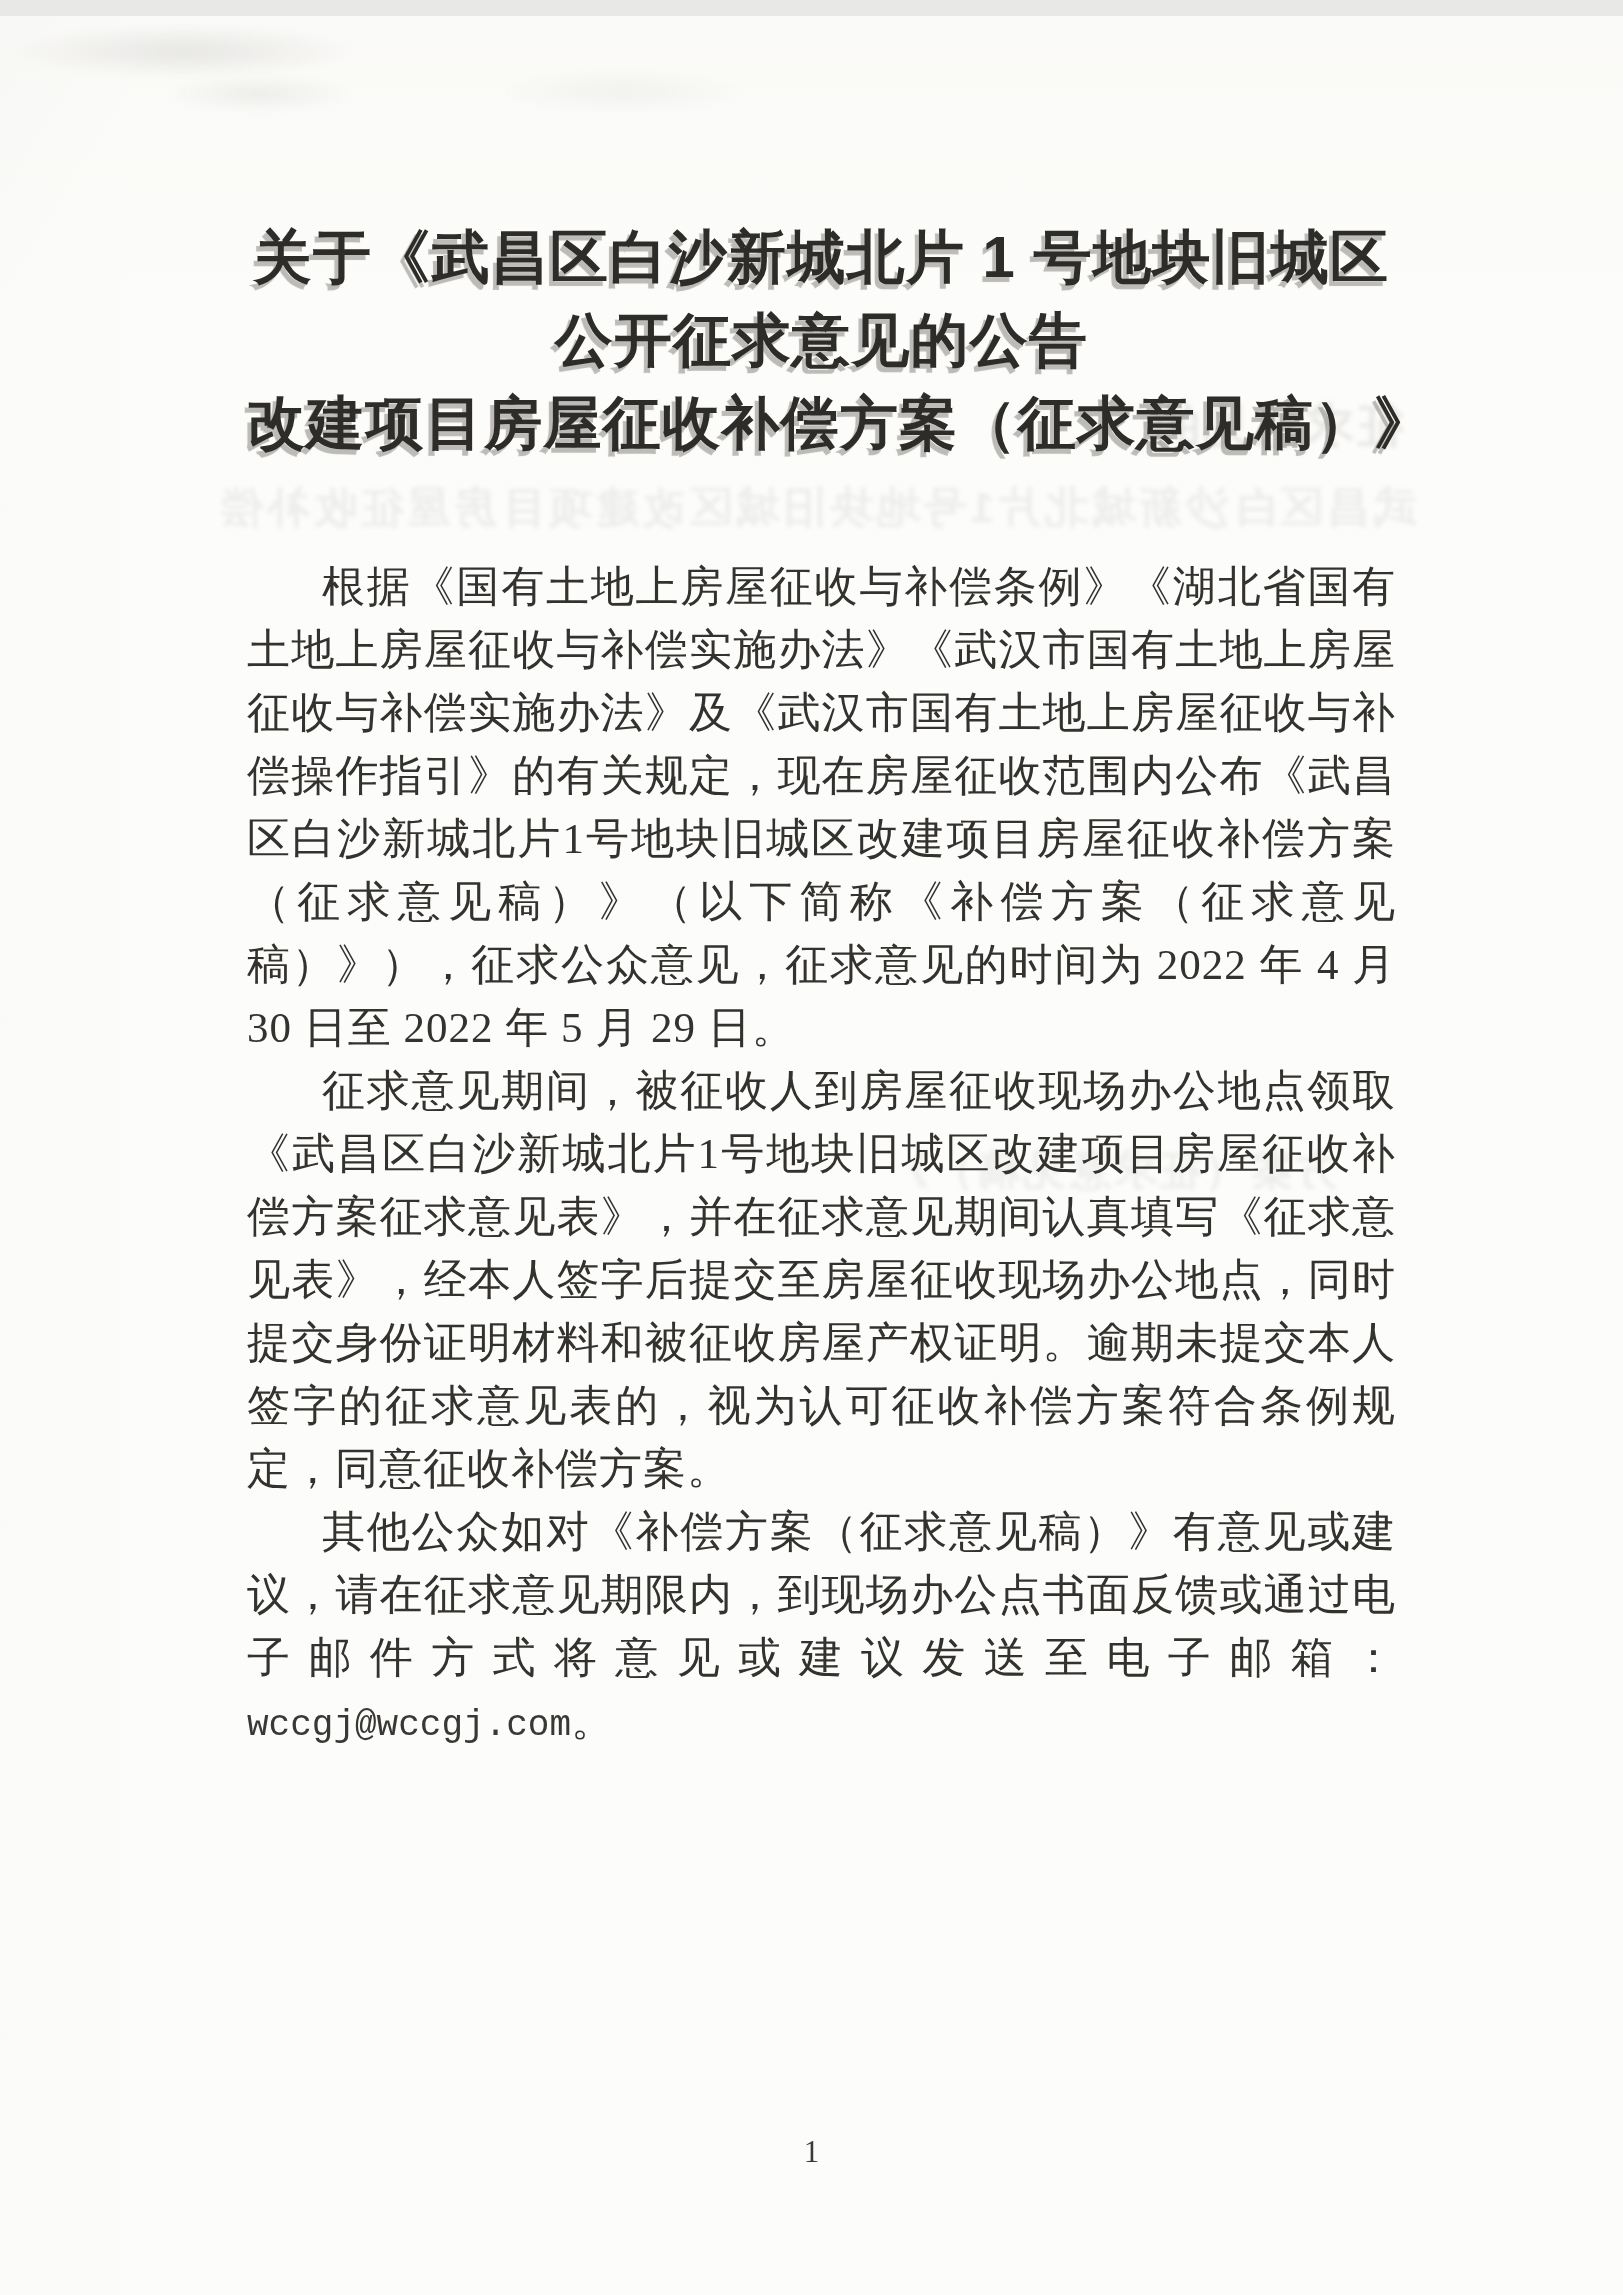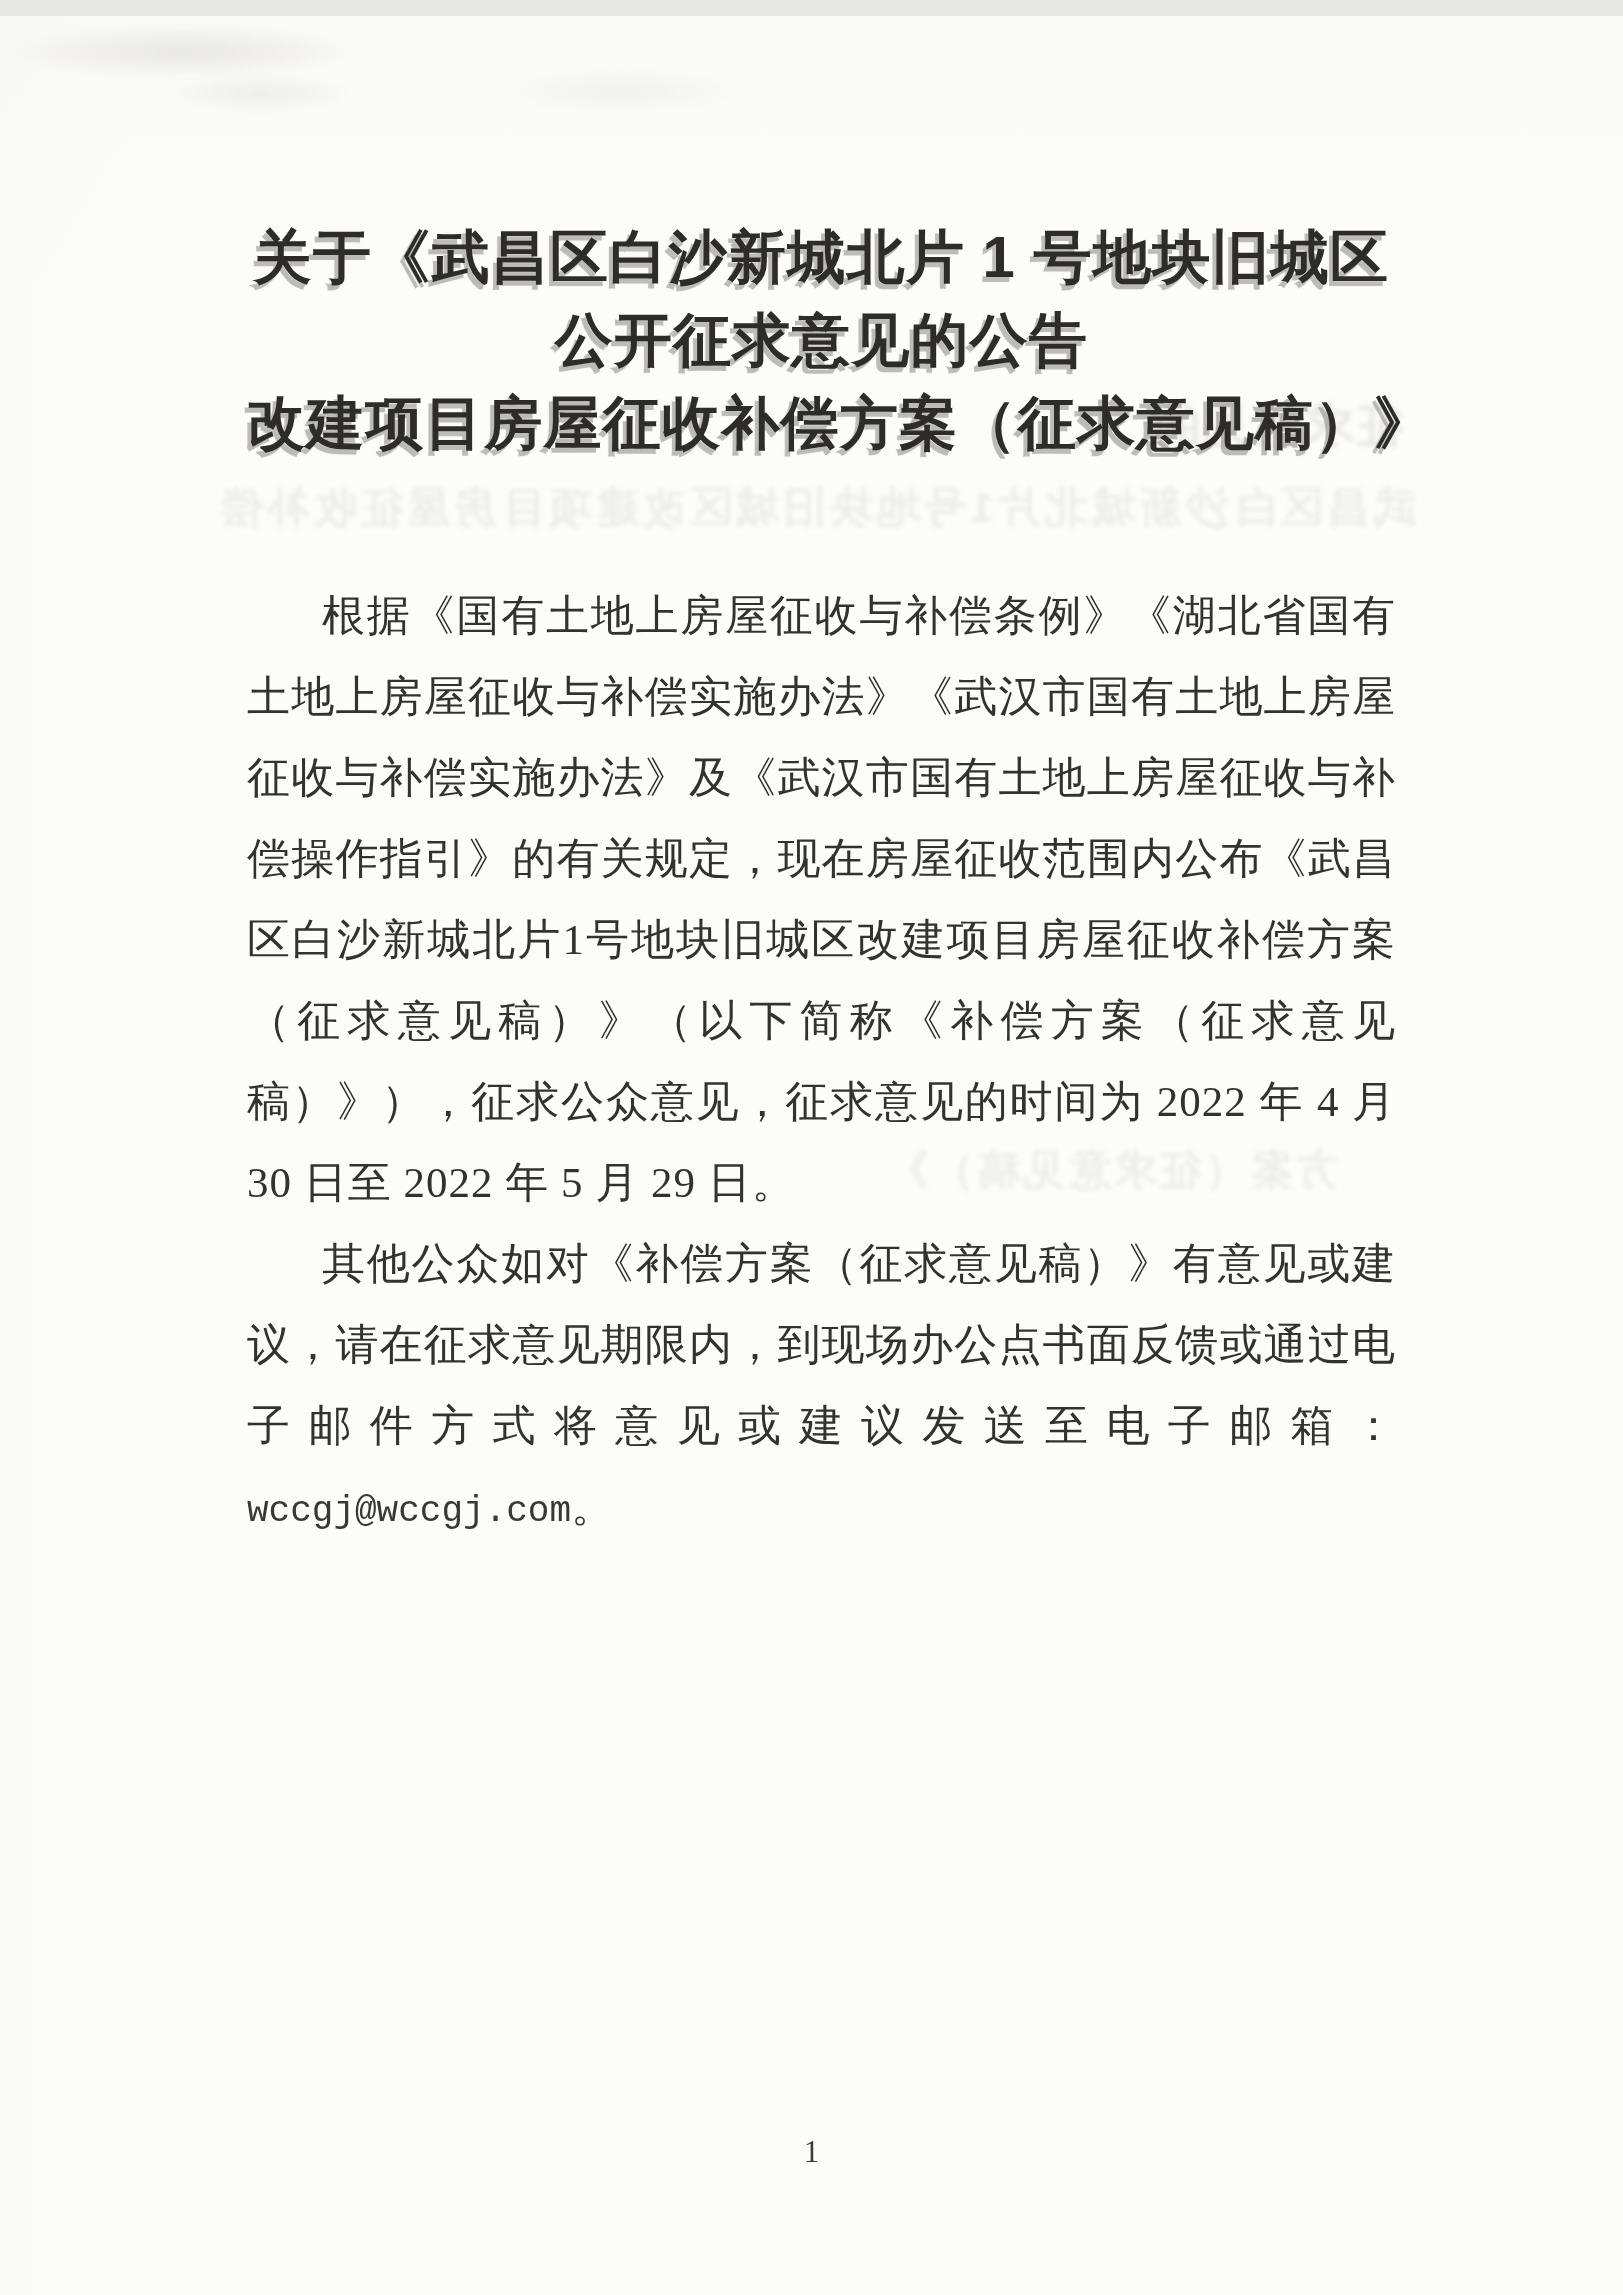--- a/index.html
+++ b/index.html
@@ -35,26 +35,26 @@
     font-size: 58px;
     line-height: 83px;
     height: 83px;
     white-space: nowrap;
     letter-spacing: 1.3px;
     text-shadow: -3.9px 4.6px 0.7px rgba(110,108,104,0.45);
   }
 
   .body-block {
     position: absolute;
-    top: 559px;
+    top: 539px;
     left: 247px;
     width: 1149px;
     color: #34322f;
     font-size: 43px;
-    line-height: 81px;
+    line-height: 63px;
     letter-spacing: 1px;
     text-align: justify;
   }
   .para {
     margin: 0;
     text-indent: 75px;
   }
   .email {
     font-family: "Liberation Mono", monospace;
     font-size: 36px;
@@ -113,19 +113,20 @@
   <div class="ghost ghost-date-echo">方案（征求意见稿）》</div>
 
   <div class="title-block">
     <div class="title-line">关于《武昌区白沙新城北片 1 号地块旧城区</div>
     <div class="title-line">公开征求意见的公告</div>
     <div class="title-line">改建项目房屋征收补偿方案（征求意见稿）》</div>
   </div>
 
   <div class="body-block">
     <p class="para">根据《国有土地上房屋征收与补偿条例》《湖北省国有土地上房屋征收与补偿实施办法》《武汉市国有土地上房屋征收与补偿实施办法》及《武汉市国有土地上房屋征收与补偿操作指引》的有关规定，现在房屋征收范围内公布《武昌区白沙新城北片1号地块旧城区改建项目房屋征收补偿方案（征求意见稿）》（以下简称《补偿方案（征求意见稿）》），征求公众意见，征求意见的时间为 2022 年 4 月 30 日至 2022 年 5 月 29 日。</p>
+    <p class="para">征求意见期间，被征收人到房屋征收现场办公地点领取《武昌区白沙新城北片1号地块旧城区改建项目房屋征收补偿方案征求意见表》，并在征求意见期间认真填写《征求意见表》，经本人签字后提交至房屋征收现场办公地点，同时提交身份证明材料和被征收房屋产权证明。逾期未提交本人签字的征求意见表的，视为认可征收补偿方案符合条例规定，同意征收补偿方案。</p>
     <p class="para"><span>其他公众如对《补偿方案（征求意见稿）》有意见或建议，请在征求意见期限内，到现场办公点书面反馈或通过电子邮件方式将意见或建议发送至电子邮箱：</span><span class="email">wccgj@wccgj.com</span><span>。</span></p>
   </div>
 
   <div class="page-number">1</div>
 
 </div>
 
 
 </body></html>

